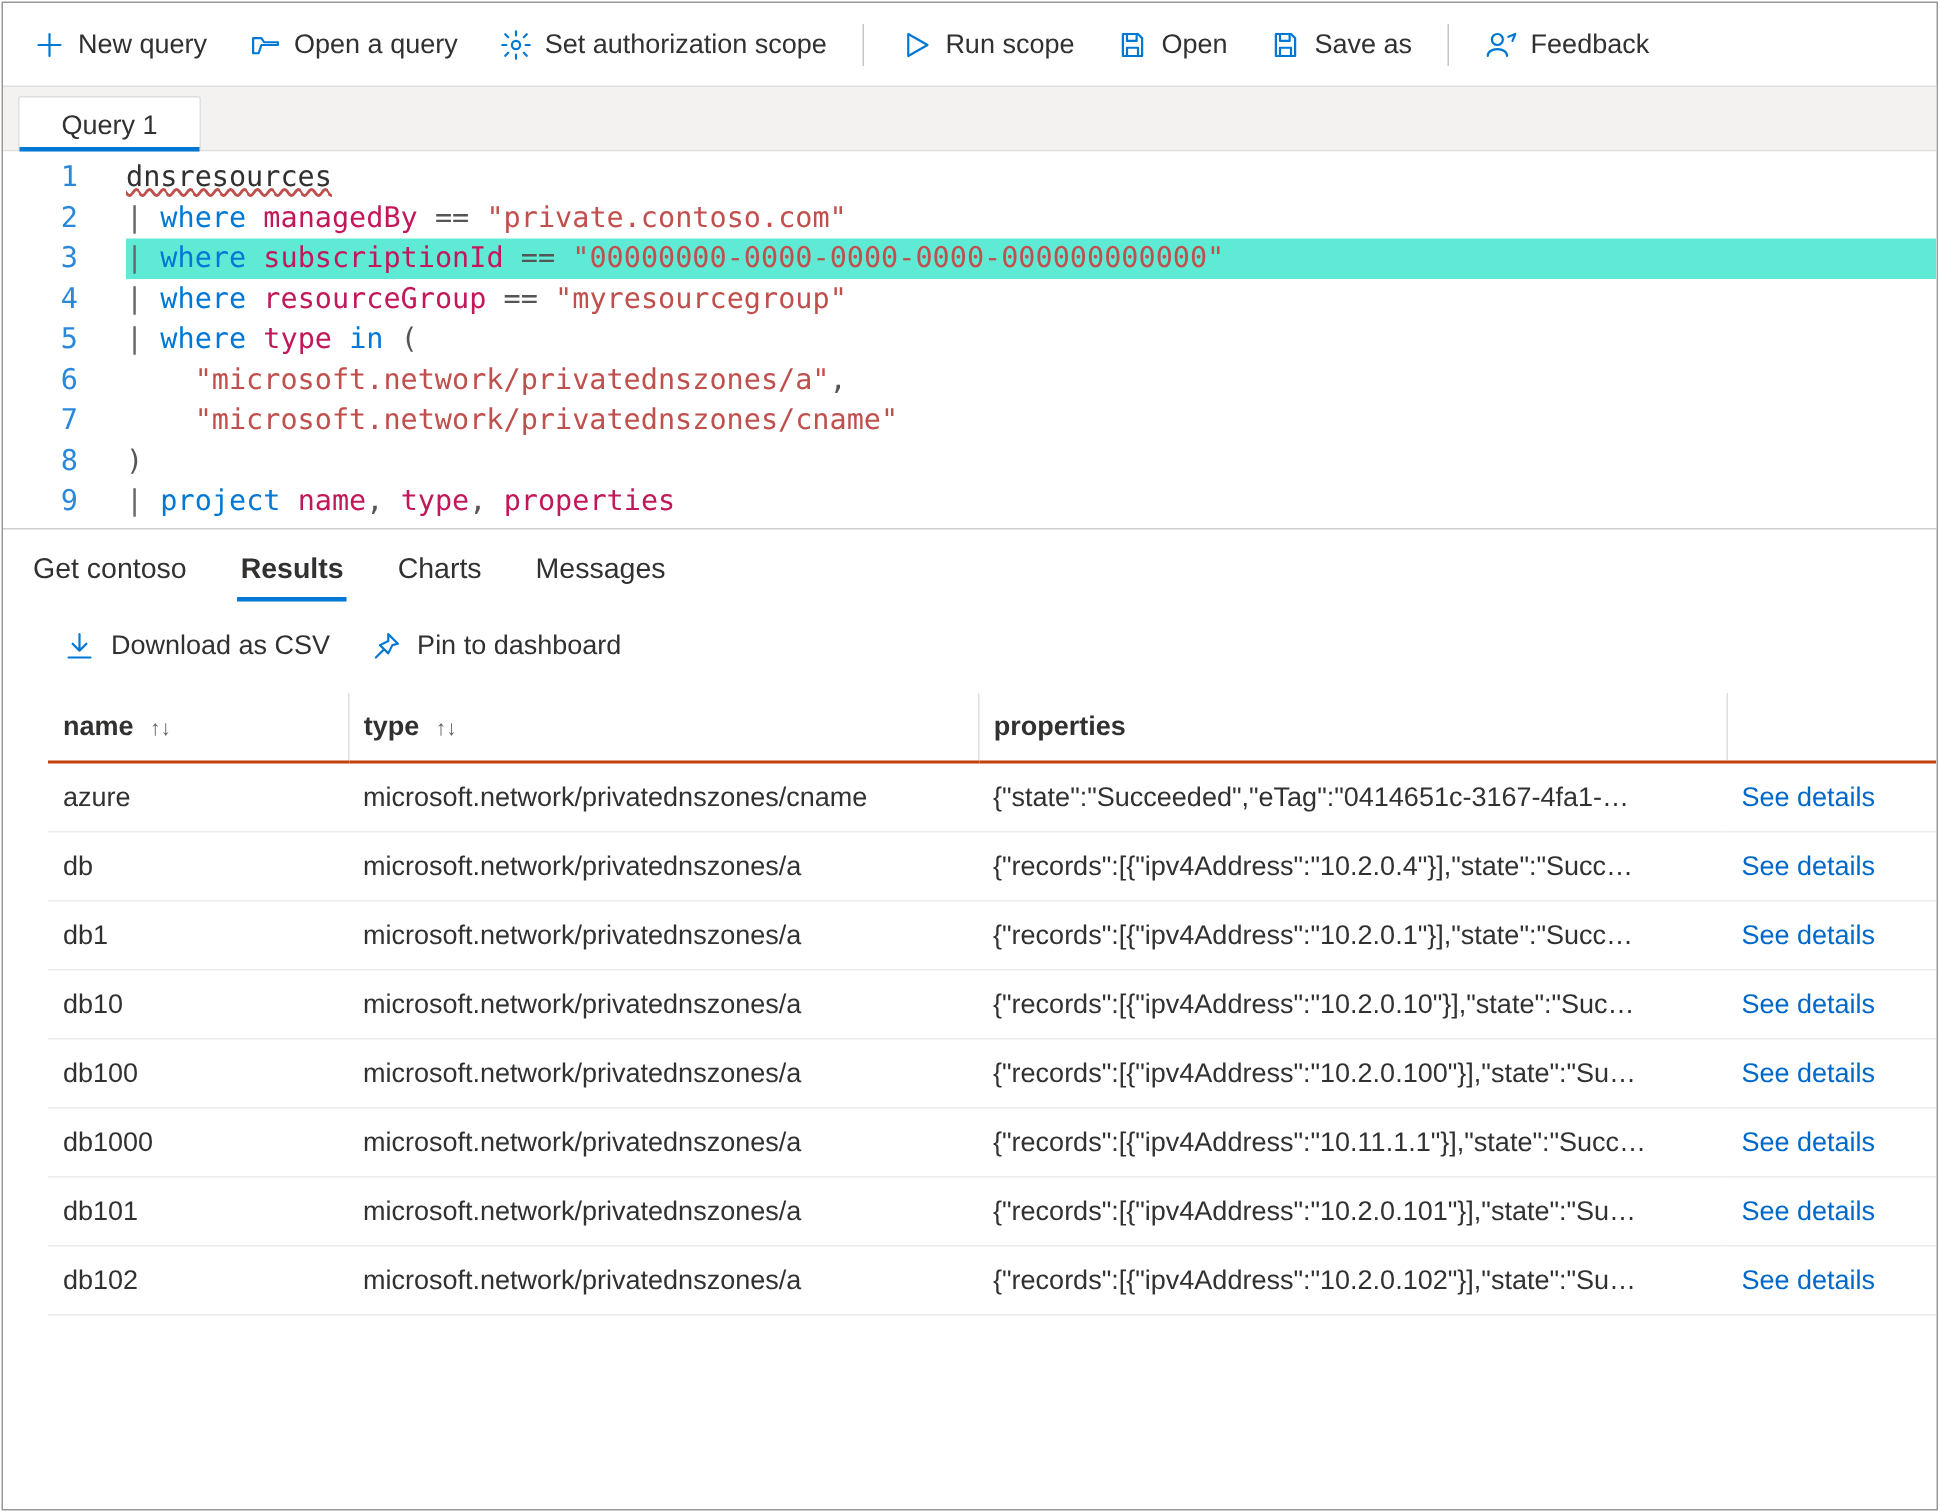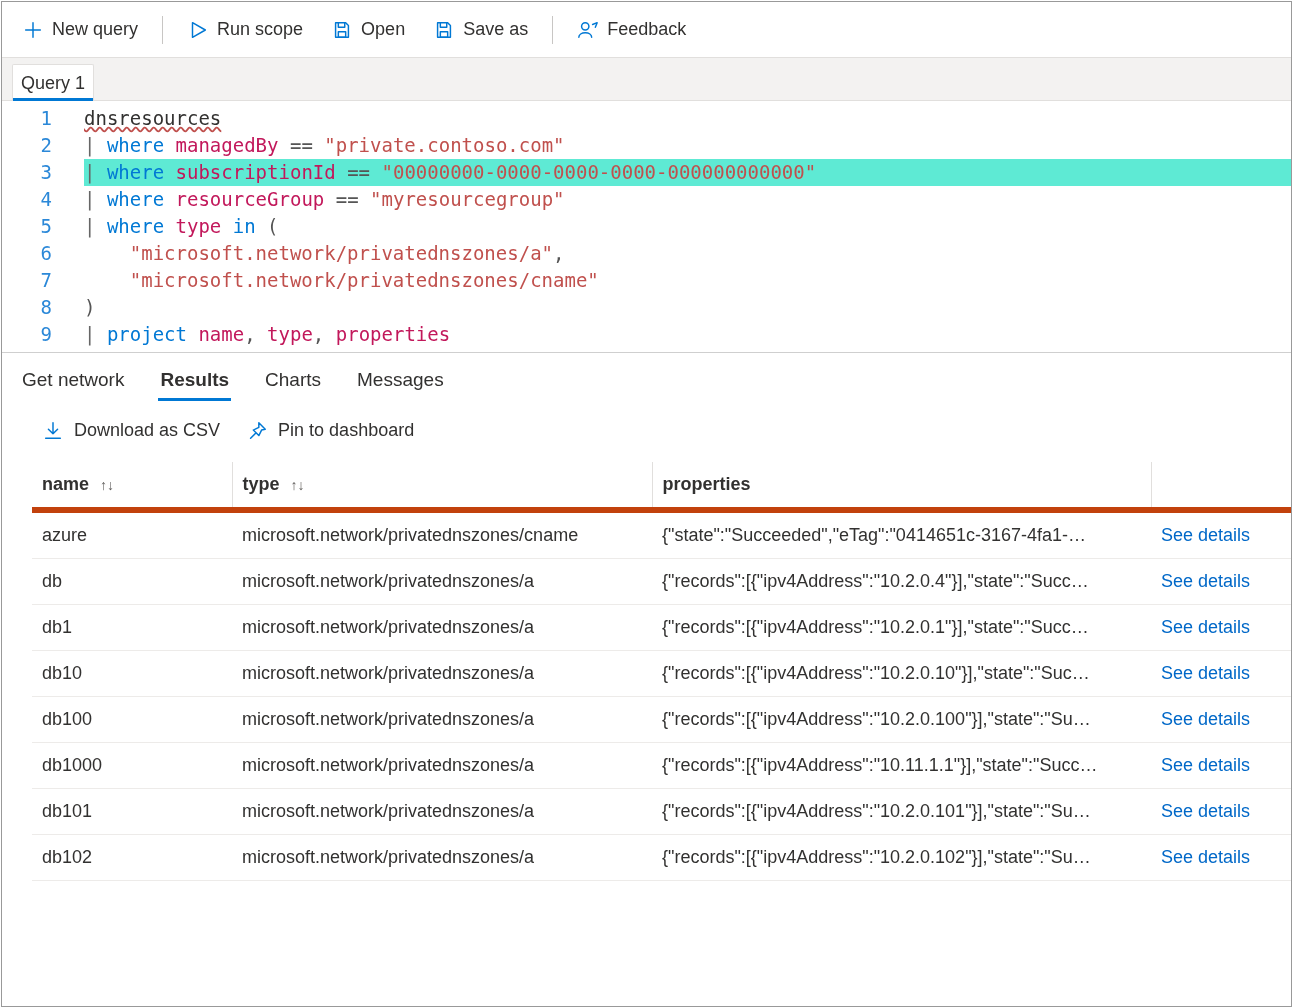--- a/index.html
+++ b/index.html
@@ -7,21 +7,21 @@
   .frame { border: 1px solid #999; width: 1291px; height: 1006px; margin: 1px; display: flex; flex-direction: column; overflow: hidden; }
 
   
   .toolbar { display: flex; align-items: center; height: 56px; border-bottom: 1px solid #e1dfdd; padding: 0 8px; gap: 4px; }
   .toolbar-btn { display: flex; align-items: center; gap: 8px; padding: 6px 12px; color: #323130; font-size: 18px; cursor: pointer; background: transparent; border: none; }
   .toolbar-btn .icon { color: #0078d4; display: inline-flex; }
   .toolbar-sep { width: 1px; height: 28px; background: #c8c6c4; margin: 0 8px; }
 
   
   .tabs { background: #f3f2f1; padding: 6px 0 0 10px; border-bottom: 1px solid #e1dfdd; }
-  .tab { display: inline-block; background: #fff; border: 1px solid #e1dfdd; border-bottom: none; padding: 8px 8px 6px; font-size: 18px; color: #323130; border-radius: 2px 2px 0 0; position: relative; }
+  .tab { display: inline-block; background: #fff; border: 1px solid #e1dfdd; border-bottom: none; padding: 8px 28px 6px; font-size: 18px; color: #323130; border-radius: 2px 2px 0 0; position: relative; }
   .tab.active::after { content: ""; position: absolute; left: 0; right: 0; bottom: -1px; height: 3px; background: #0078d4; }
 
   
   .editor { display: flex; font-family: Consolas, ui-monospace, Menlo, monospace; font-size: 19px; line-height: 27px; background: #fff; }
   .gutter { width: 72px; text-align: right; color: #2b88d8; padding: 4px 22px 4px 0; user-select: none; }
   .code { flex: 1; padding: 4px 0 4px 10px; white-space: pre; color: #323130; overflow-x: auto; }
   .code .line { display: block; padding-right: 20px; }
   .code .hl-line { background: #5eead4; }
   .tok-squiggle { text-decoration: underline wavy #c0504d; }
   .tok-pipe { color: #666; }
@@ -39,21 +39,21 @@
   .result-tab.active::after { content: ""; position: absolute; left: 0; right: 0; bottom: 0; height: 3px; background: #0078d4; }
 
   .result-actions { display: flex; gap: 26px; padding: 18px 40px 6px; }
   .result-action { display: flex; align-items: flex-start; gap: 10px; color: #323130; font-size: 18px; cursor: pointer; }
   .result-action .icon { color: #0078d4; display: inline-flex; }
 
   
   .table-wrap { flex: 1; overflow: auto; padding: 14px 0 0 30px; }
   table { border-collapse: collapse; width: 100%; table-layout: fixed; }
   th, td { text-align: left; padding: 12px 10px; font-size: 18px; border-bottom: 1px solid #edebe9; overflow: hidden; text-overflow: ellipsis; white-space: nowrap; }
-  th { font-weight: 600; border-bottom: 6px solid #c2410c; position: relative; }
+  th { font-weight: 600; border-bottom: 2px solid #c2410c; position: relative; }
   th .sort-icons { color: #605e5c; font-size: 14px; margin-left: 6px; }
   th.col-sep { border-left: 1px solid #e1dfdd; }
   .col-name { width: 200px; }
   .col-type { width: 420px; }
   .col-prop { width: auto; }
   .col-details { width: 140px; }
   .link { color: #0068c8; cursor: pointer; }
 
   svg { width: 22px; height: 22px; stroke: currentColor; fill: none; stroke-width: 1.6; stroke-linecap: round; stroke-linejoin: round; }
 </style>
@@ -63,20 +63,37 @@
 <div class="frame">
 
   <div class="toolbar">
     <button class="toolbar-btn">
       <span class="icon">
           <svg viewBox="0 0 24 24">
             <path d="M12 4v16M4 12h16"></path>
           </svg>
         </span>
       <span>New query</span>
+    </button>
+    <button class="toolbar-btn">
+      <span class="icon">
+          <svg viewBox="0 0 24 24">
+            <path d="M3 7h6l2 3h10v2H9l-2 6H3z"></path>
+          </svg>
+        </span>
+      <span>Open a query</span>
+    </button>
+    <button class="toolbar-btn">
+      <span class="icon">
+          <svg viewBox="0 0 24 24">
+            <circle cx="12" cy="12" r="3"></circle>
+            <path d="M12 2v3M12 19v3M4.2 4.2l2.1 2.1M17.7 17.7l2.1 2.1M2 12h3M19 12h3M4.2 19.8l2.1-2.1M17.7 6.3l2.1-2.1"></path>
+          </svg>
+        </span>
+      <span>Set authorization scope</span>
     </button>
     <div class="toolbar-sep"></div>
     <button class="toolbar-btn">
       <span class="icon">
           <svg viewBox="0 0 24 24">
             <path d="M6 4l14 8-14 8z"></path>
           </svg>
         </span>
       <span>Run scope</span>
     </button>
@@ -127,21 +144,21 @@
         <div>6</div>
         <div>7</div>
         <div>8</div>
         <div>9</div>
       </div>
     <div class="code" id="code"><span class="line"><span class="tok-squiggle">dnsresources</span></span><span class="line"><span class="tok-pipe">| </span><span class="tok-kw">where</span><span> </span><span class="tok-col">managedBy</span><span> </span><span class="tok-op">==</span><span> </span><span class="tok-str">"private.contoso.com"</span></span><span class="line hl-line"><span class="tok-pipe">| </span><span class="tok-kw">where</span><span> </span><span class="tok-col">subscriptionId</span><span> </span><span class="tok-op">==</span><span> </span><span class="tok-str">"00000000-0000-0000-0000-000000000000"</span></span><span class="line"><span class="tok-pipe">| </span><span class="tok-kw">where</span><span> </span><span class="tok-col">resourceGroup</span><span> </span><span class="tok-op">==</span><span> </span><span class="tok-str">"myresourcegroup"</span></span><span class="line"><span class="tok-pipe">| </span><span class="tok-kw">where</span><span> </span><span class="tok-col">type</span><span> </span><span class="tok-kw">in</span><span> </span><span class="tok-punct">(</span></span><span class="line"><span>    </span><span class="tok-str">"microsoft.network/privatednszones/a"</span><span class="tok-punct">,</span></span><span class="line"><span>    </span><span class="tok-str">"microsoft.network/privatednszones/cname"</span></span><span class="line"><span class="tok-punct">)</span></span><span class="line"><span class="tok-pipe">| </span><span class="tok-kw">project</span><span> </span><span class="tok-col">name</span><span class="tok-punct">,</span><span> </span><span class="tok-col">type</span><span class="tok-punct">,</span><span> </span><span class="tok-col">properties</span></span></div>
   </div>
 
   <div class="results-area">
     <div class="result-tabs">
-      <div class="result-tab"><span>Get network</span></div>
+      <div class="result-tab"><span>Get contoso</span></div>
       <div class="result-tab active"><span>Results</span></div>
       <div class="result-tab"><span>Charts</span></div>
       <div class="result-tab"><span>Messages</span></div>
     </div>
 
     <div class="result-actions">
       <div class="result-action">
         <span class="icon">
             <svg viewBox="0 0 24 24">
               <path d="M12 3v12M7 10l5 5 5-5M4 20h16"></path>

